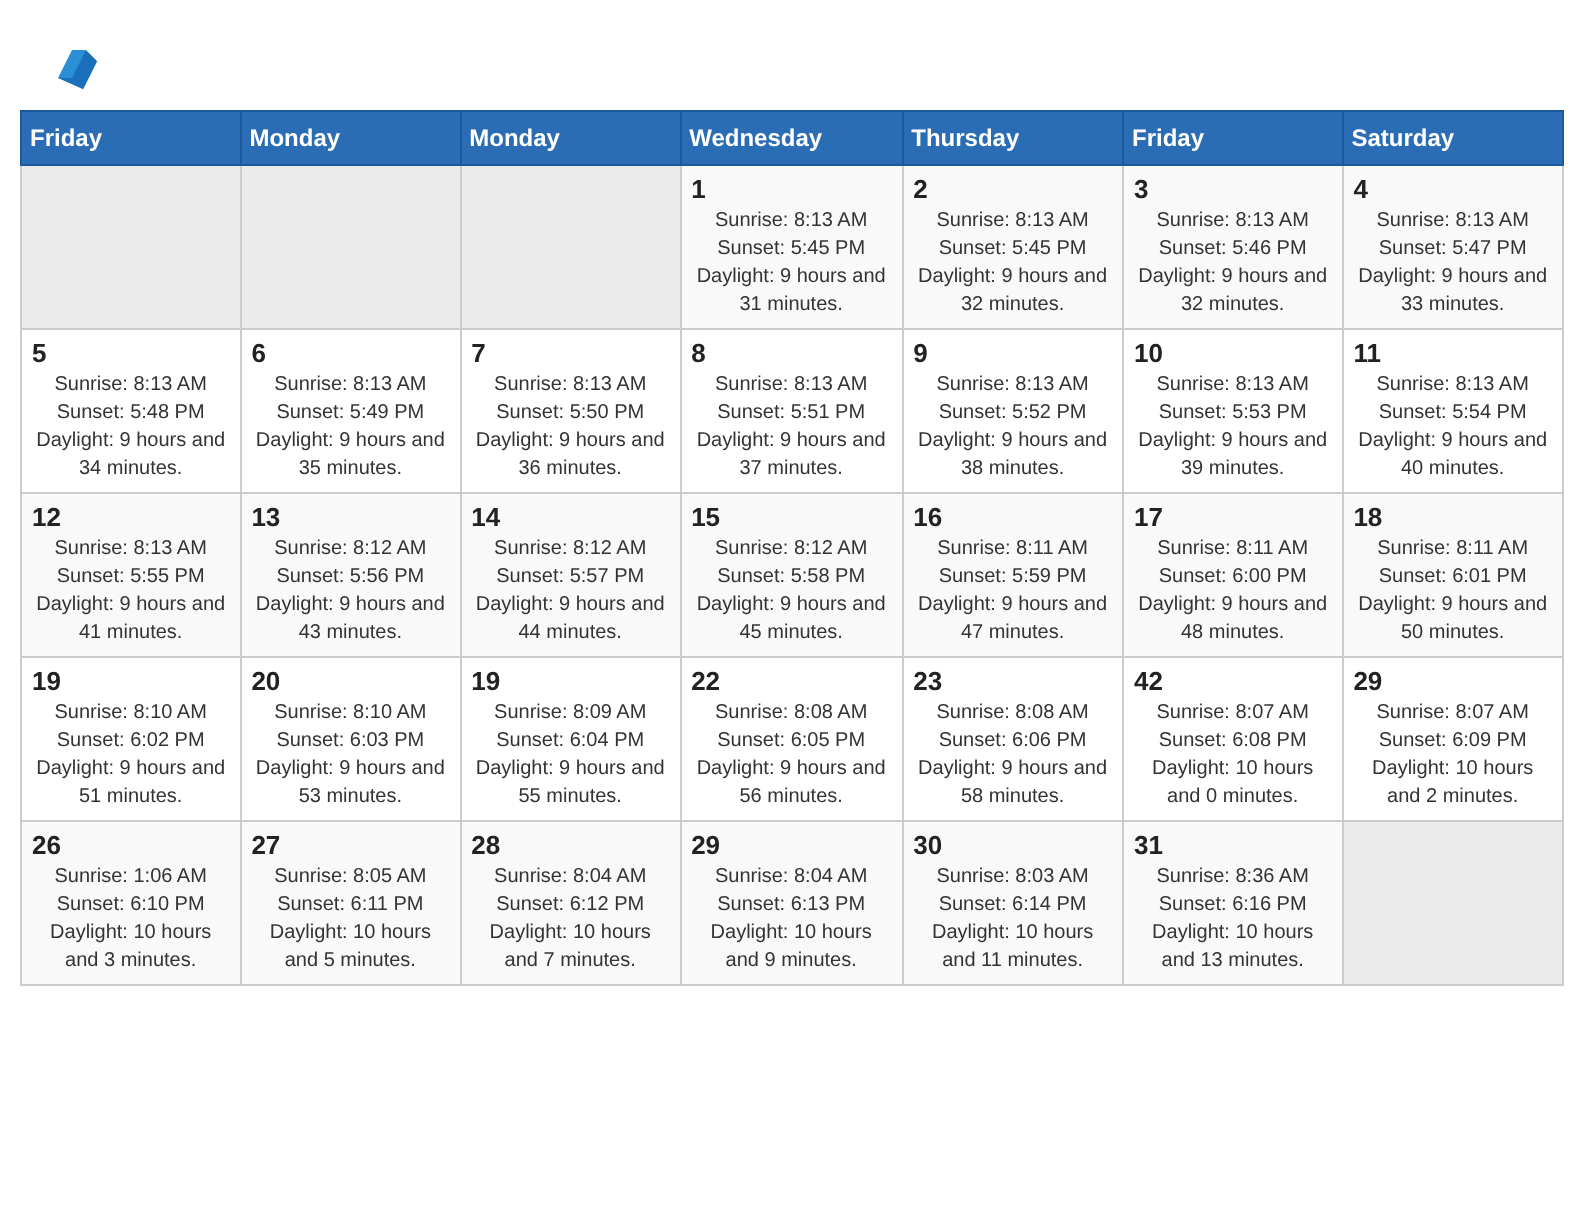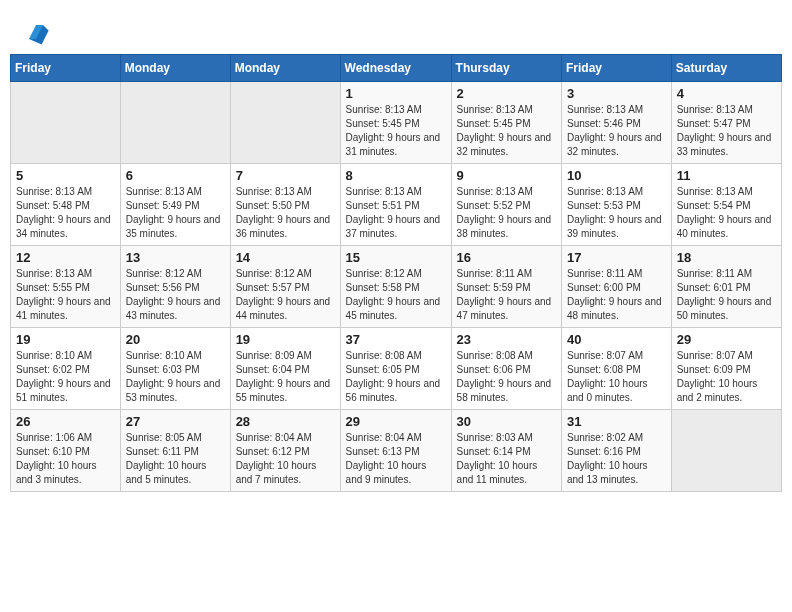--- a/index.html
+++ b/index.html
@@ -76,20 +76,21 @@
       font-size: 13px;
       font-weight: bold;
       color: #222;
       display: block;
       margin-bottom: 2px;
     }
     .day-info {
       color: #333;
       font-size: 10px;
       line-height: 1.4;
+      text-align: center;
     }
     .empty-cell {
       background: #f0f0f0 !important;
     }
     .calendar tbody tr:nth-child(odd) td.empty-cell {
       background: #ebebeb !important;
     }
   </style>
 </head>
 <body>
@@ -258,33 +259,33 @@
 Sunset: 6:03 PM
 Daylight: 9 hours and 53 minutes.</div>
         </td>
         <td>
           <span class="day-num">19</span>
           <div class="day-info" style="white-space: pre-line;">Sunrise: 8:09 AM
 Sunset: 6:04 PM
 Daylight: 9 hours and 55 minutes.</div>
         </td>
         <td>
-          <span class="day-num">37</span>
+          <span class="day-num">22</span>
           <div class="day-info" style="white-space: pre-line;">Sunrise: 8:08 AM
 Sunset: 6:05 PM
 Daylight: 9 hours and 56 minutes.</div>
         </td>
         <td>
           <span class="day-num">23</span>
           <div class="day-info" style="white-space: pre-line;">Sunrise: 8:08 AM
 Sunset: 6:06 PM
 Daylight: 9 hours and 58 minutes.</div>
         </td>
         <td>
-          <span class="day-num">40</span>
+          <span class="day-num">42</span>
           <div class="day-info" style="white-space: pre-line;">Sunrise: 8:07 AM
 Sunset: 6:08 PM
 Daylight: 10 hours and 0 minutes.</div>
         </td>
         <td>
           <span class="day-num">29</span>
           <div class="day-info" style="white-space: pre-line;">Sunrise: 8:07 AM
 Sunset: 6:09 PM
 Daylight: 10 hours and 2 minutes.</div>
         </td>
@@ -315,20 +316,20 @@
 Daylight: 10 hours and 9 minutes.</div>
         </td>
         <td>
           <span class="day-num">30</span>
           <div class="day-info" style="white-space: pre-line;">Sunrise: 8:03 AM
 Sunset: 6:14 PM
 Daylight: 10 hours and 11 minutes.</div>
         </td>
         <td>
           <span class="day-num">31</span>
-          <div class="day-info" style="white-space: pre-line;">Sunrise: 8:02 AM
+          <div class="day-info" style="white-space: pre-line;">Sunrise: 8:36 AM
 Sunset: 6:16 PM
 Daylight: 10 hours and 13 minutes.</div>
         </td>
         <td class="empty-cell"></td>
       </tr>
     </tbody>
 </table>
 
 </body></html>

